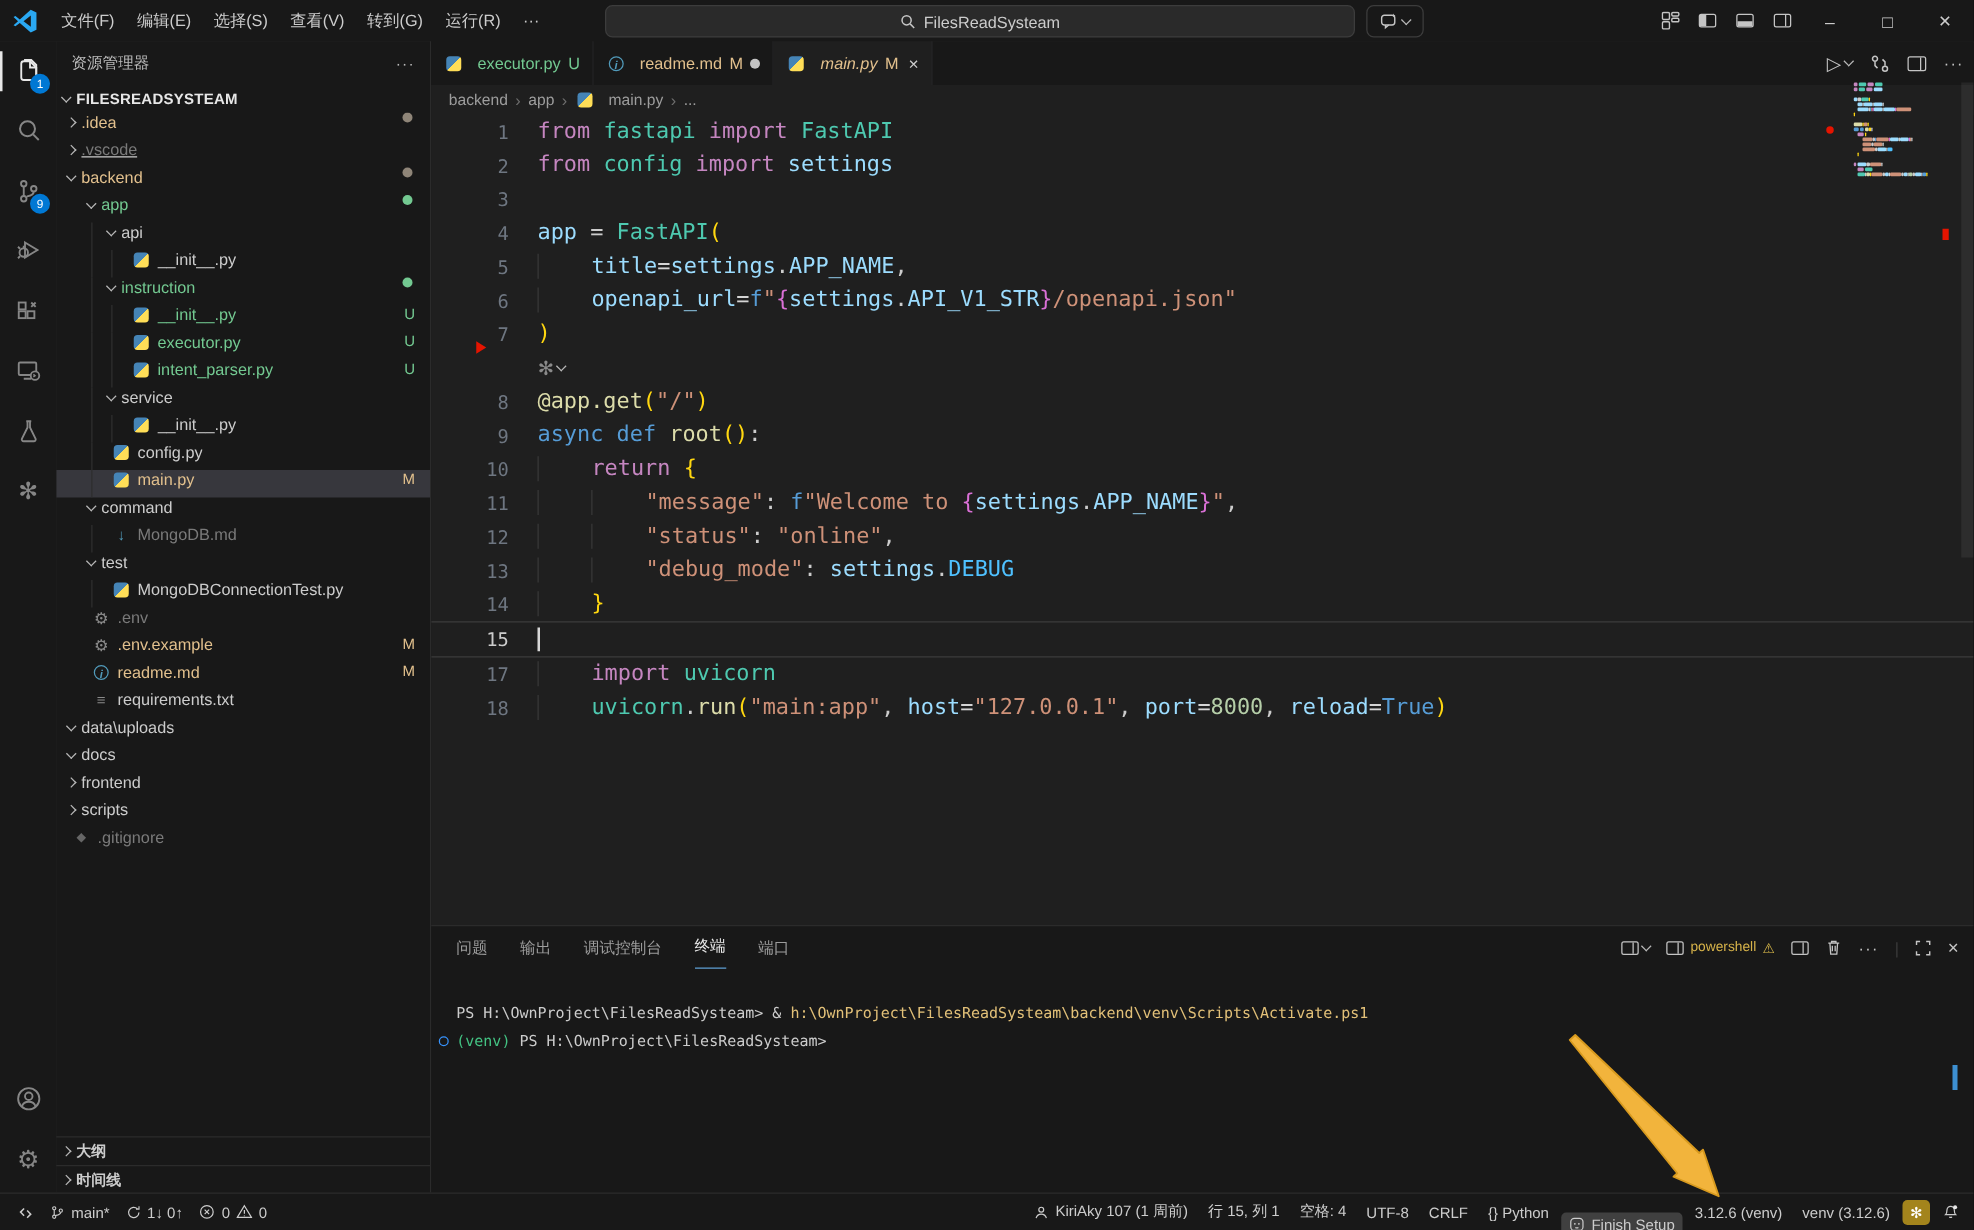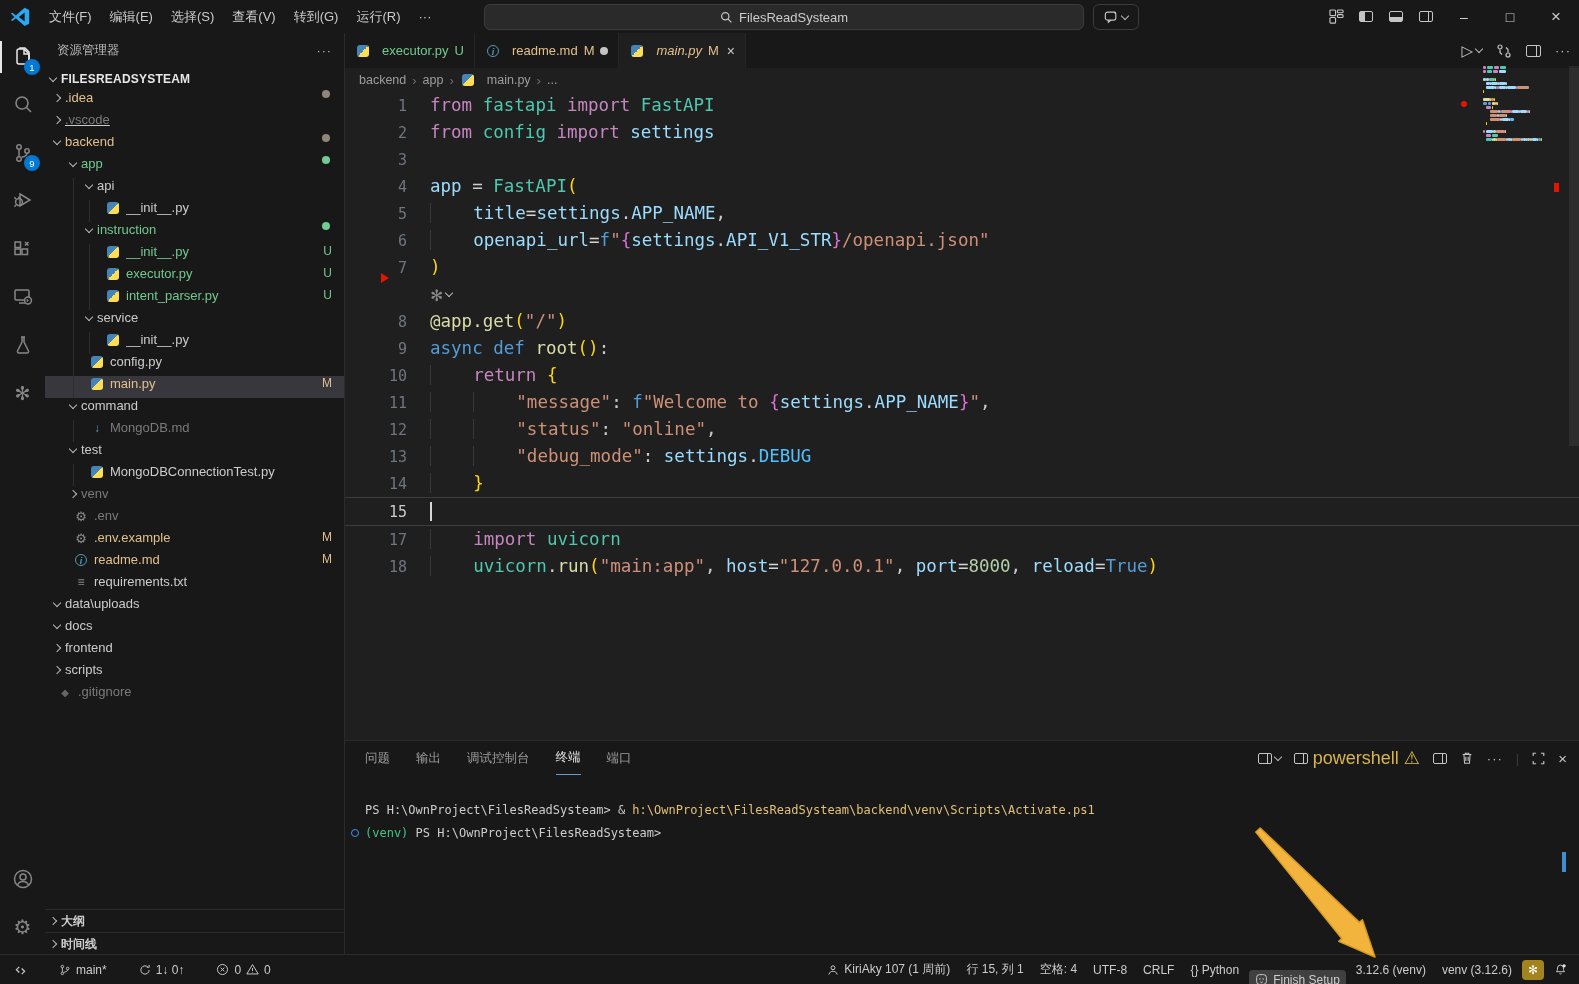--- a/index.html
+++ b/index.html
@@ -91,32 +91,32 @@
   .mini-reddot{position:absolute;right:112px;top:68px;width:6px;height:6px;border-radius:50%;background:#e51400;}
   .ovr-red{position:absolute;right:20px;top:150px;width:5px;height:9px;background:#e51400;}
   .ed-scroll{position:absolute;right:0px;top:33px;width:10px;height:380px;background:#ffffff10;border-radius:0px;}
 
   
   .panel{position:absolute;left:345px;top:740px;right:0;bottom:29px;background:#181818;border-top:1px solid #2b2b2b;}
   .panel-tabs{position:absolute;left:20px;top:0;height:34px;display:flex;align-items:center;gap:26px;font-size:12.5px;color:#9d9d9d;}
   .ptab{height:34px;display:flex;align-items:center;box-sizing:border-box;}
   .ptab.active{color:#e7e7e7;border-bottom:1.5px solid #5e9fd4;}
   .panel-actions{position:absolute;right:12px;top:0;height:34px;display:flex;align-items:center;gap:13px;color:#c5c5c5;}
-  .pwsh{display:flex;align-items:center;gap:5px;color:#d8b44a;font-size:18px;}
+  .pwsh{display:flex;align-items:center;gap:5px;color:#d8b44a;font-size:11px;}
   .term{position:absolute;left:20px;top:58px;right:30px;font-size:12px;line-height:23px;white-space:pre;}
   .term .t-yellow{color:#e2c078;}
   .term .t-green{color:#43c383;}
   .term .t-pl{color:#cccccc;}
   .cmd-dot{position:absolute;left:-14px;top:30px;width:8px;height:8px;border:1.5px solid #3794ff;border-radius:50%;box-sizing:border-box;}
   .term-scroll{position:absolute;right:13px;top:111px;width:4px;height:20px;background:#3d8fd1;}
 
   
   .statusbar{position:absolute;left:0;right:0;bottom:0;height:29px;background:#181818;border-top:1px solid #2b2b2b;
              display:flex;align-items:center;font-size:12px;color:#cccccc;}
-  .sb-left{display:flex;align-items:flex-end;gap:20px;padding-left:8px;}
+  .sb-left{display:flex;align-items:flex-end;gap:1px;padding-left:8px;}
   .sb-right{margin-left:auto;display:flex;align-items:center;gap:4px;padding-right:6px;}
   .st-item{display:flex;align-items:center;gap:5px;padding:3px 6px;border-radius:4px;white-space:nowrap;}
   .st-pill{background:#404040;margin-top:20px;}
   .st-gold{background:#a3841c;color:#ffffff;}
   svg.ic{display:block;}
 
   
   .annot{position:absolute;left:0;top:0;width:1579px;height:984px;pointer-events:none;}
 </style>
 </head>
@@ -406,26 +406,20 @@
             <span class="chev down"></span>
           </span>
           <span class="tlabel c-default">test</span>
         </div>
         <div class="trow" style="padding-left: 44px;">
           <div class="guide" style="left: 28px;"></div>
           <span class="ficon">
             <span class="py-ico"></span>
           </span>
           <span class="tlabel c-default">MongoDBConnectionTest.py</span>
-        </div>
-        <div class="trow" style="padding-left: 20px;">
-          <span class="chevbox">
-            <span class="chev right"></span>
-          </span>
-          <span class="tlabel c-gray">venv</span>
         </div>
         <div class="trow" style="padding-left: 28px;">
           <span class="ficon" style="color: rgb(138, 138, 138); font-size: 13px;">
             <span>⚙</span>
           </span>
           <span class="tlabel c-gray">.env</span>
         </div>
         <div class="trow" style="padding-left: 28px;">
           <span class="ficon" style="color: rgb(138, 138, 138); font-size: 13px;">
             <span>⚙</span>

